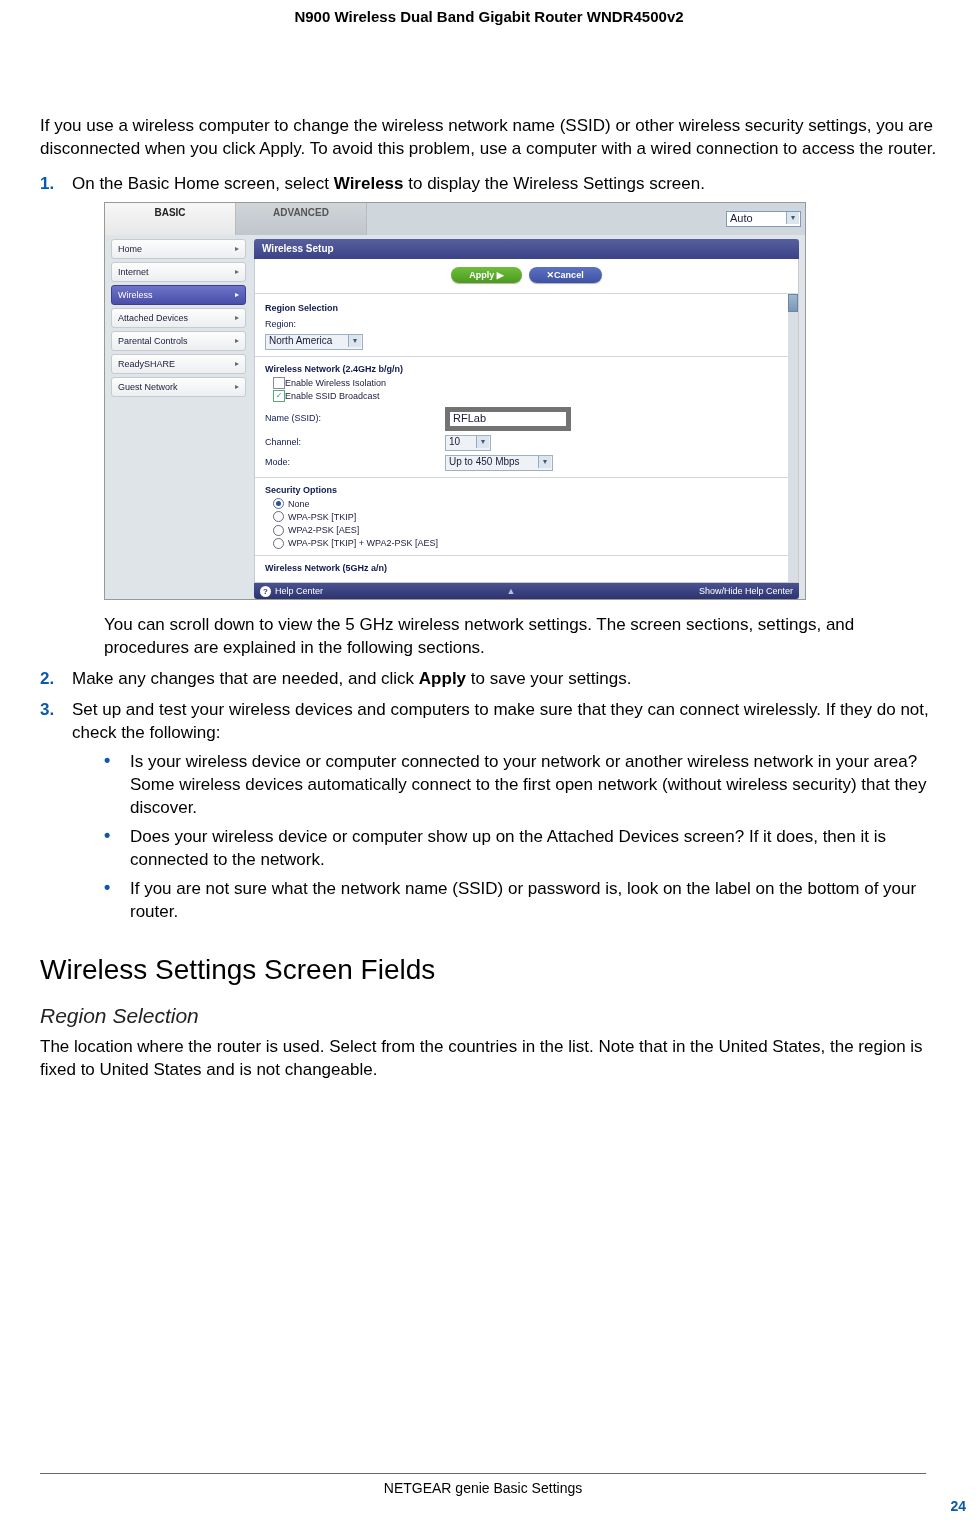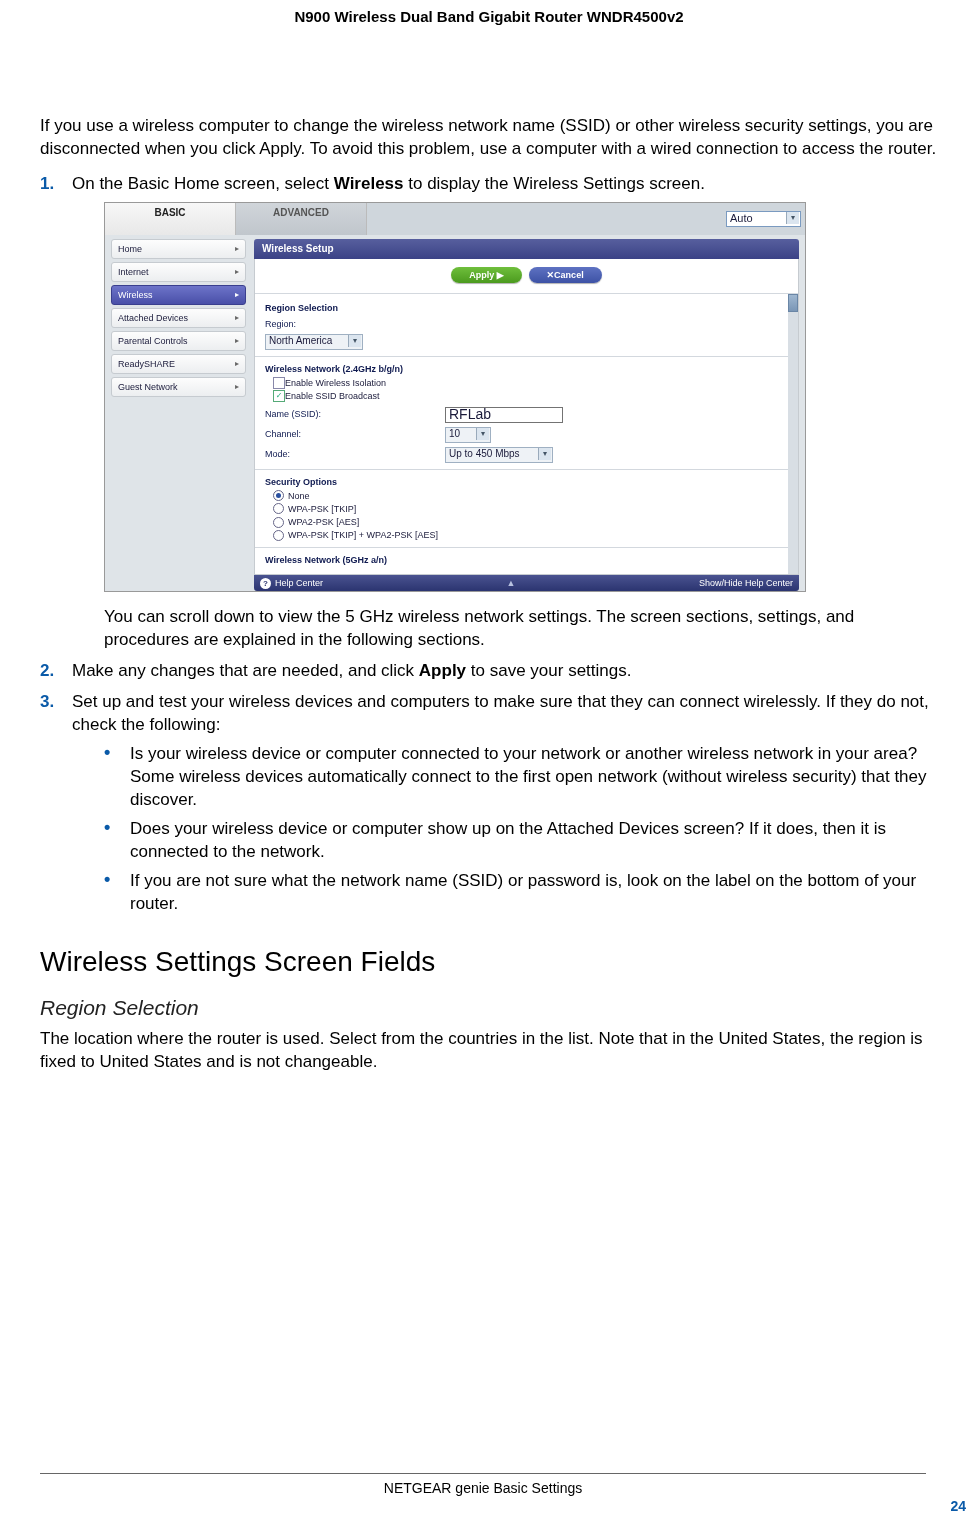--- a/index.html
+++ b/index.html
@@ -187,21 +187,21 @@
   .ss-sec-title { font-weight: bold; font-size: 9px; color: #0f1a50; margin: 2px 0; }
   .ss-field-row { display: flex; align-items: center; margin: 4px 0; font-size: 9px;}
   .ss-label { width: 180px; color: #0f1a50;}
   .ss-select {
     width: 90px; height: 14px; border: 1px solid #9fb0c2; background:#eef2f6; font-size:10px; padding:0 3px; line-height:12px; position:relative;
   }
   .ss-select.sm{ width: 38px; }
   .ss-select.md{ width: 100px; }
   .ss-select::after{ content:"▾"; position:absolute; right:1px; top:0; font-size:8px; color:#456; background:#dbe5ef; width:12px; text-align:center; height:12px; line-height:12px; border-left:1px solid #9ab;}
   .ss-input {
-    width: 110px; height: 14px; border: 1px solid #737373; background:#fff; font-size:14px; padding:0 3px; line-height:12px;
+    width: 110px; height: 14px; border: 5px solid #737373; background:#fff; font-size:11px; padding:0 3px; line-height:12px;
   }
   .ss-chk { display:flex; align-items:center; font-size:9px; margin:1px 0 1px 8px;}
   .ss-checkbox { width:10px; height:10px; border:1px solid #5a7; display:inline-flex; align-items:center; justify-content:center; font-size:8px; color:#2a7;}
   .ss-checkbox.unchecked{ border-color:#88a; color:transparent;}
   .ss-radio-row { display:flex; align-items:center; gap:4px; font-size:9px; margin:1px 0 1px 8px;}
   .ss-radio { width:9px; height:9px; border-radius:50%; border:1px solid #668; display:inline-flex; align-items:center; justify-content:center;}
   .ss-radio.checked::after{ content:""; width:5px; height:5px; border-radius:50%; background:#2a50a0;}
   .ss-hr { border:none; border-top:1px solid #d3d8de; margin:6px -10px;}
   .ss-help {
     background: linear-gradient(#4a5390,#2b3470);

